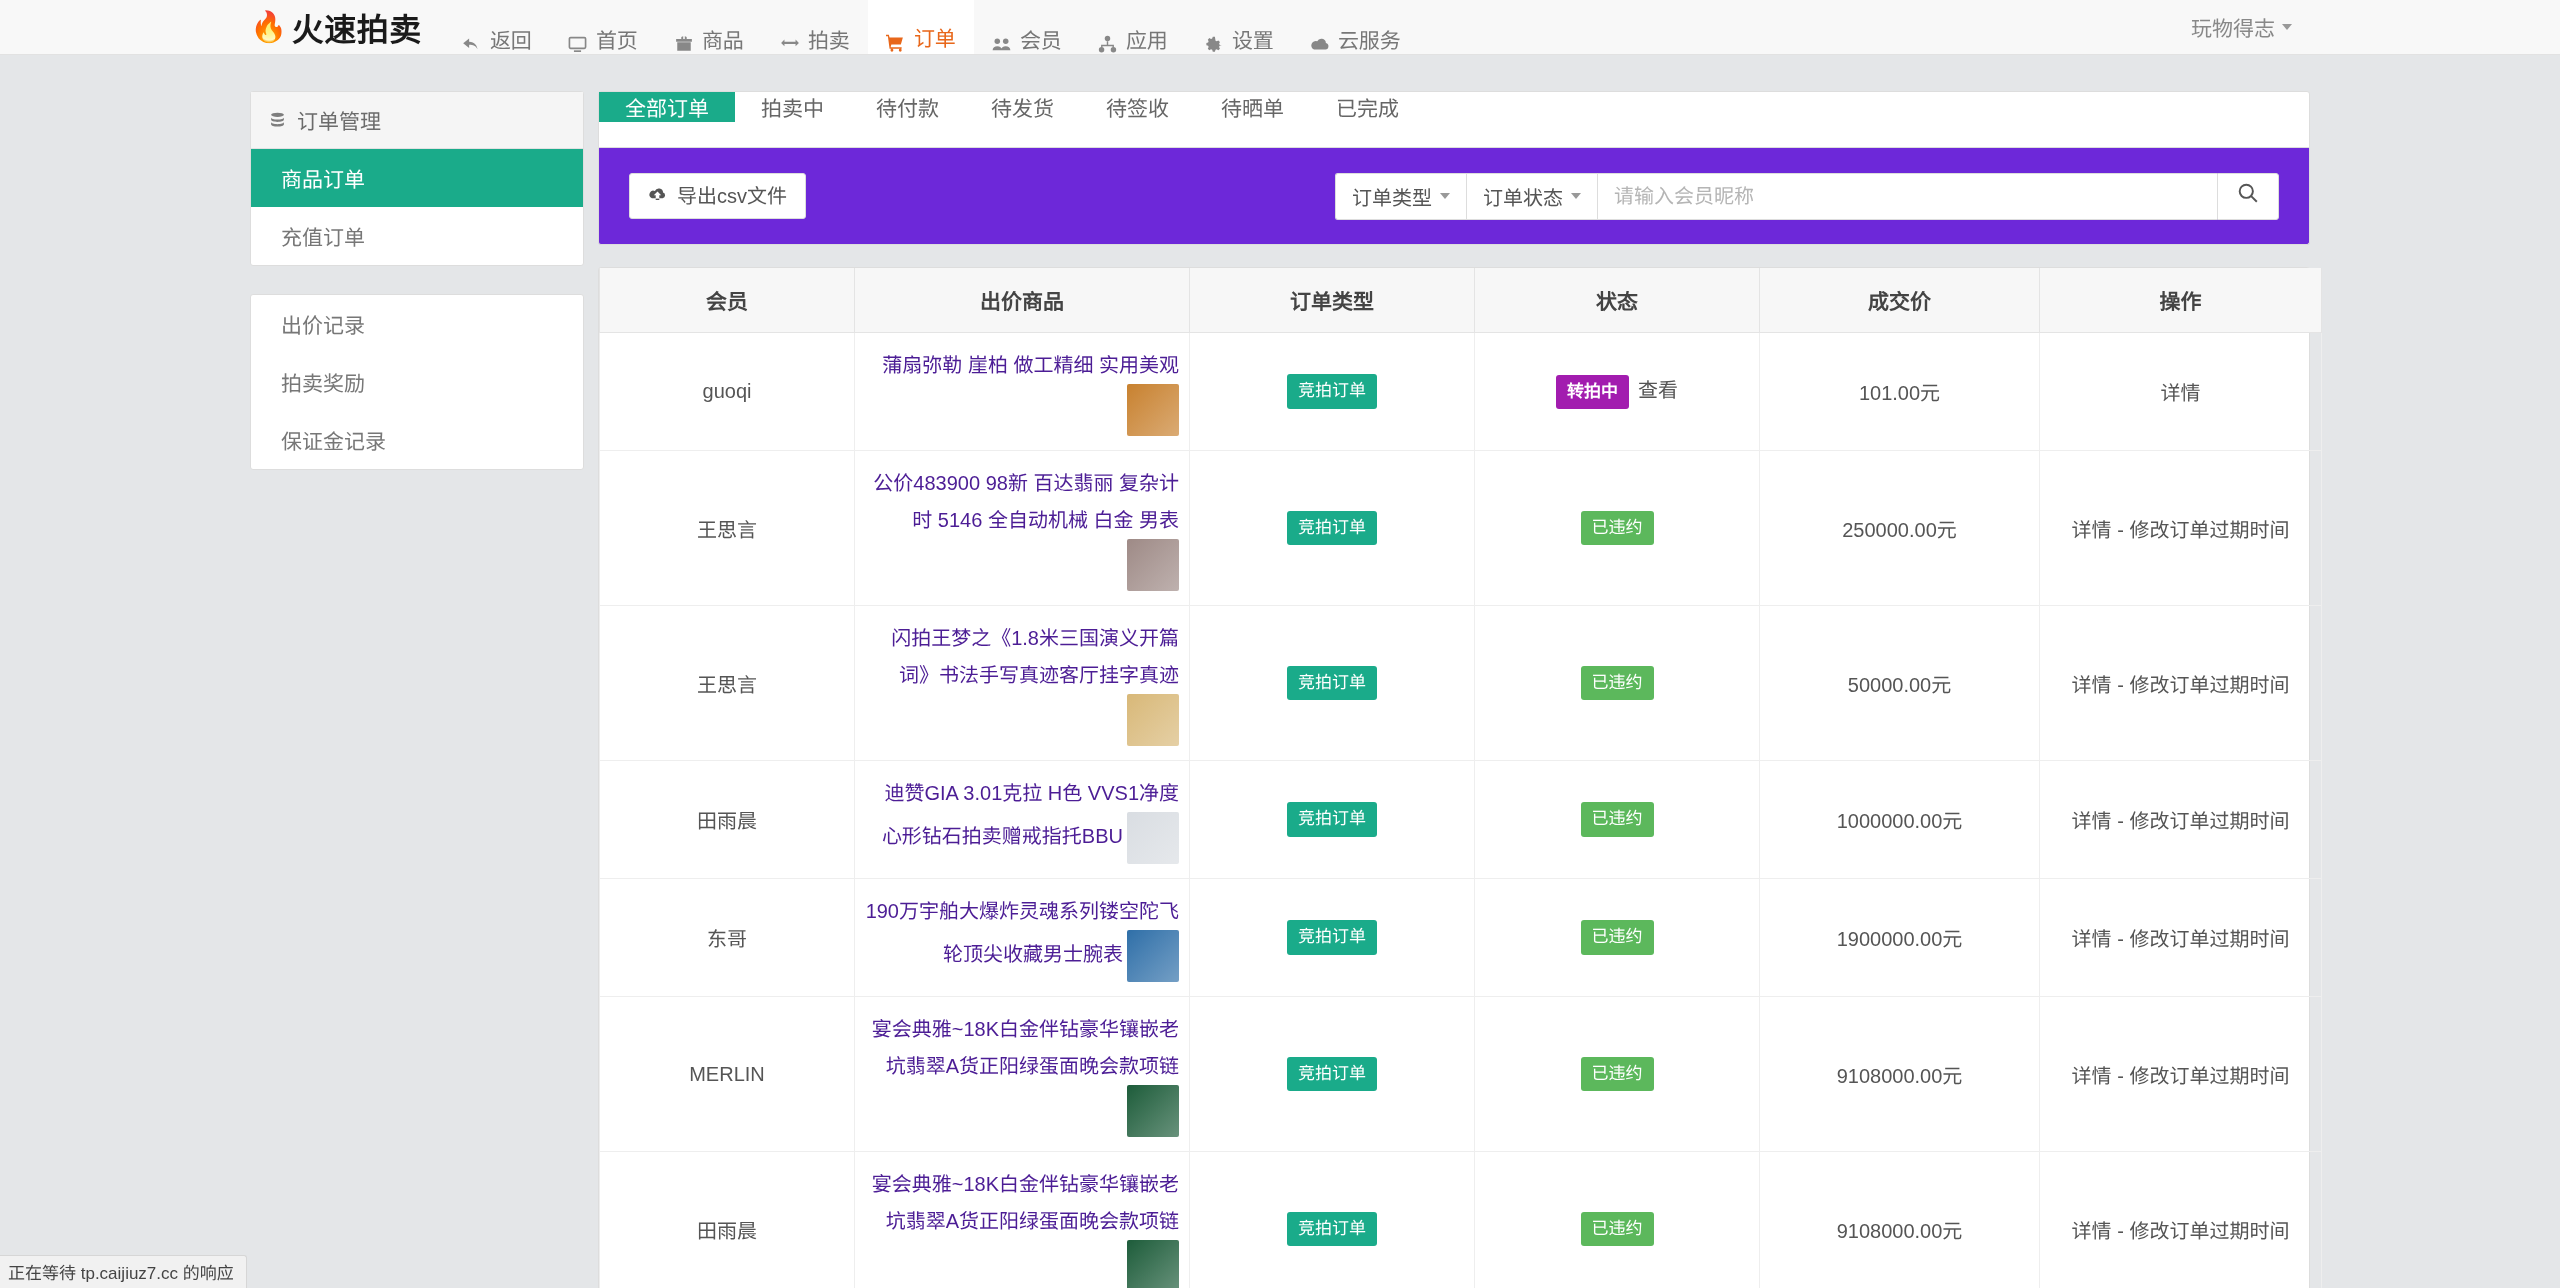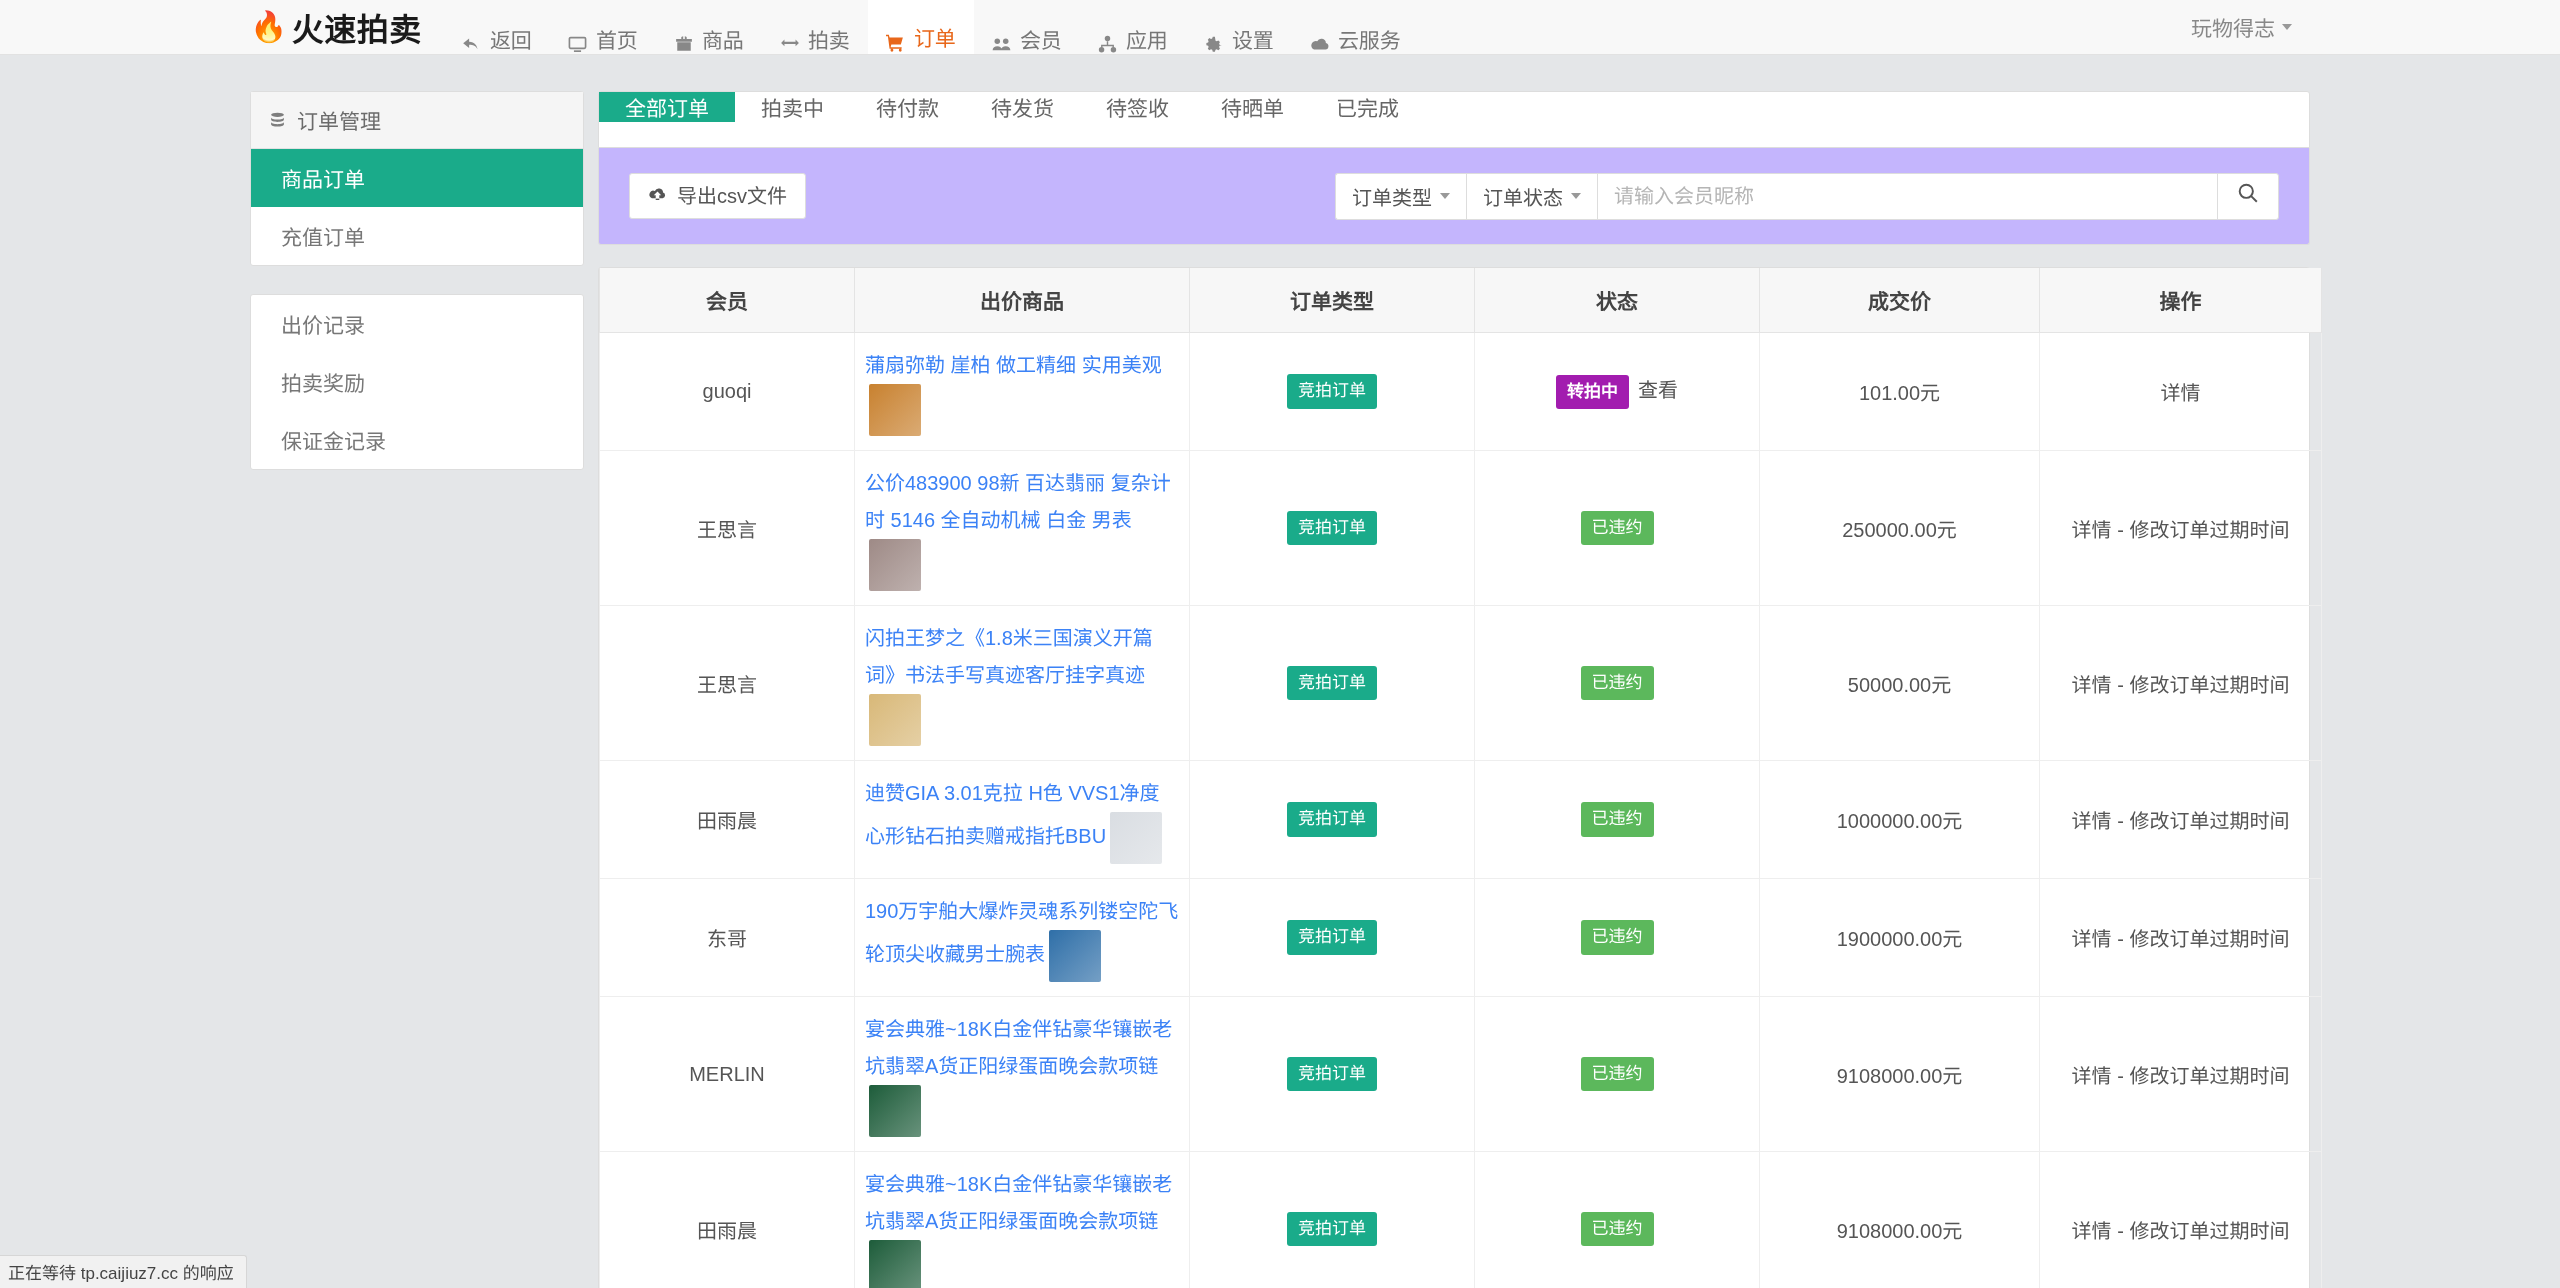--- a/index.html
+++ b/index.html
@@ -139,21 +139,21 @@
     padding: 0 26px;
     display: flex; align-items: center;
     font-size: 21px;
     color: #666;
     cursor: pointer;
     text-decoration: none;
   }
   .tab.active { background: #1aab8a; color: #fff; }
 
   .toolbar-card {
-    background: #c4b5fd;
+    background: #6d28d9;
     border: 1px solid #ddd;
     border-top: none;
     border-radius: 0 0 3px 3px;
     padding: 26px 30px;
     display: flex;
     align-items: center;
     height: 97px;
     margin-bottom: 22px;
     gap: 12px;
   }
@@ -239,23 +239,23 @@
   }
   .col-member { width: 255px; }
   .col-goods  { width: 335px; }
   .col-type   { width: 285px; }
   .col-status { width: 285px; }
   .col-price  { width: 280px; }
   .col-ops    { width: 282px; }
 
   .goods-cell {
     line-height: 1.85;
-    text-align: left;
-    font-size: 20px;
-    color: #3b82f6;
+    text-align: right;
+    font-size: 20px;
+    color: #4c1d95;
   }
   .thumb {
     display: inline-block;
     width: 52px; height: 52px;
     vertical-align: middle;
     margin-left: 4px;
     border-radius: 2px;
     background-size: cover;
     background-position: center;
   }

